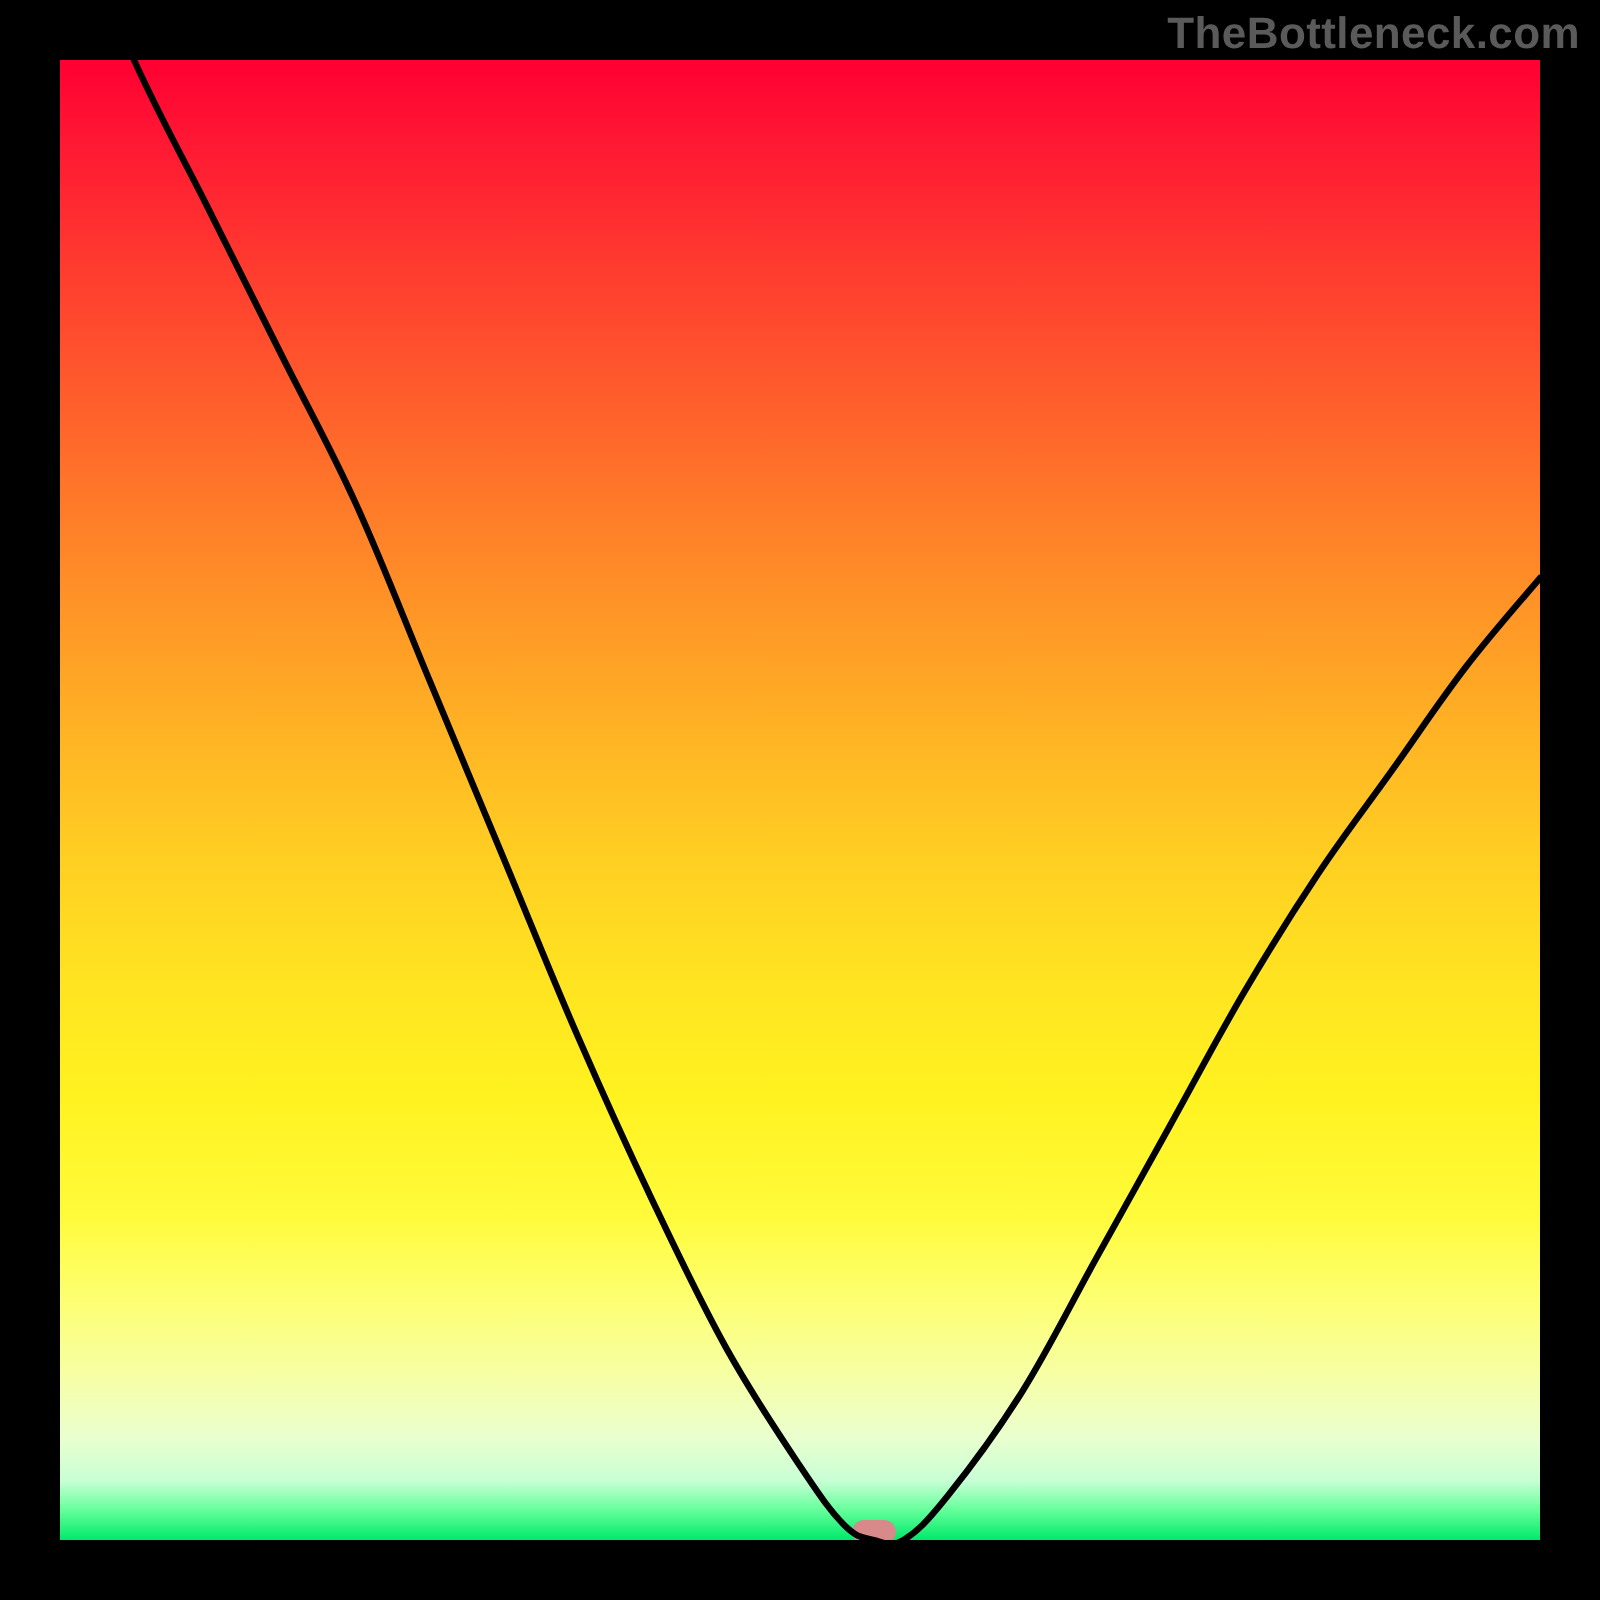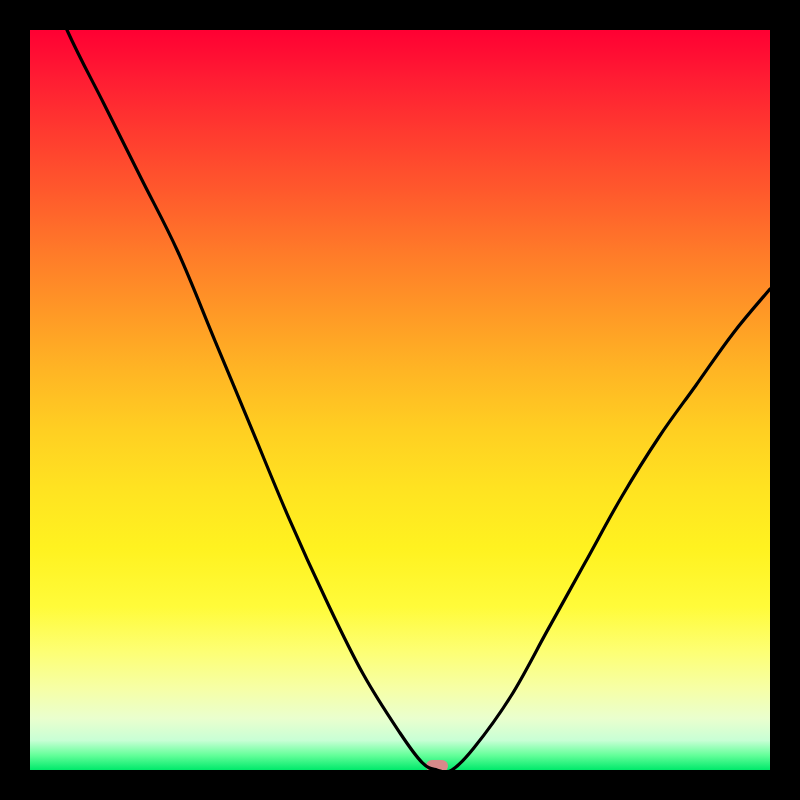--- a/index.html
+++ b/index.html
@@ -71,20 +71,21 @@
     border-radius: 6px;
     background: #d88a8a;
     z-index: 4;
     transform: translate(-50%, -50%);
   }
 </style>
 </head>
 <body>
 
 <div class="frame">
+  <div class="watermark">TheBottleneck.com</div>
 
   <div class="plot-area">
     <div class="gradient"></div>
 
     <div class="marker" id="marker" style="left: 407px; top: 736px; background: rgb(216, 138, 138);"></div>
 
     <svg class="curve" id="curve-svg" viewBox="0 0 740 740" preserveAspectRatio="none">
       <path id="curve-path" d="M 0.00 -88.80 C 6.66 -72.82, 23.68 -29.30, 37.00 0.00 C 50.32 29.30, 60.68 47.36, 74.00 74.00 C 87.32 100.64, 97.68 121.36, 111.00 148.00 C 124.32 174.64, 134.68 192.70, 148.00 222.00 C 161.32 251.30, 171.68 278.83, 185.00 310.80 C 198.32 342.77, 208.68 367.63, 222.00 399.60 C 235.32 431.57, 245.68 457.76, 259.00 488.40 C 272.32 519.04, 282.68 541.83, 296.00 569.80 C 309.32 597.77, 319.68 619.82, 333.00 643.80 C 346.32 667.78, 359.34 687.02, 370.00 703.00 C 380.66 718.98, 385.54 725.94, 392.20 732.60 C 398.86 739.26, 401.67 738.67, 407.00 740.00 C 412.33 741.33, 415.14 744.00, 421.80 740.00 C 428.46 736.00, 433.34 731.12, 444.00 717.80 C 454.66 704.48, 467.68 687.31, 481.00 666.00 C 494.32 644.69, 504.68 623.38, 518.00 599.40 C 531.32 575.42, 541.68 556.78, 555.00 532.80 C 568.32 508.82, 578.68 488.84, 592.00 466.20 C 605.32 443.56, 615.68 426.98, 629.00 407.00 C 642.32 387.02, 652.68 373.85, 666.00 355.20 C 679.32 336.55, 689.68 320.72, 703.00 303.40 C 716.32 286.08, 733.34 266.99, 740.00 259.00" fill="none" stroke="#000000" stroke-width="3.2" stroke-linejoin="round" stroke-linecap="round"></path>
     </svg>
   </div>

